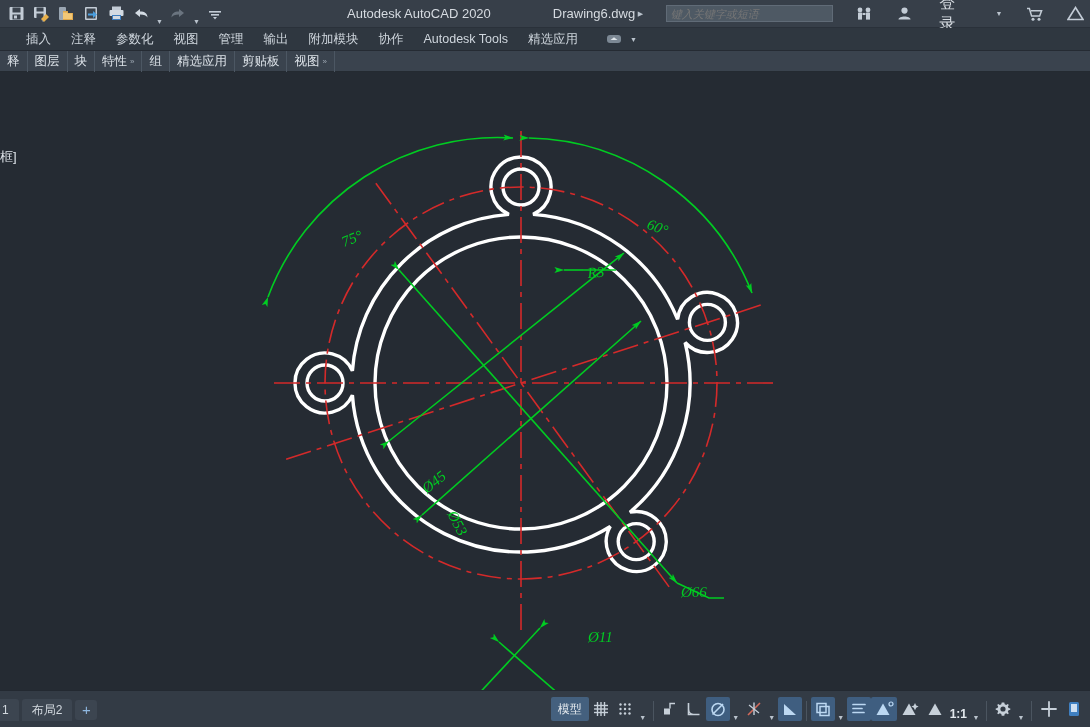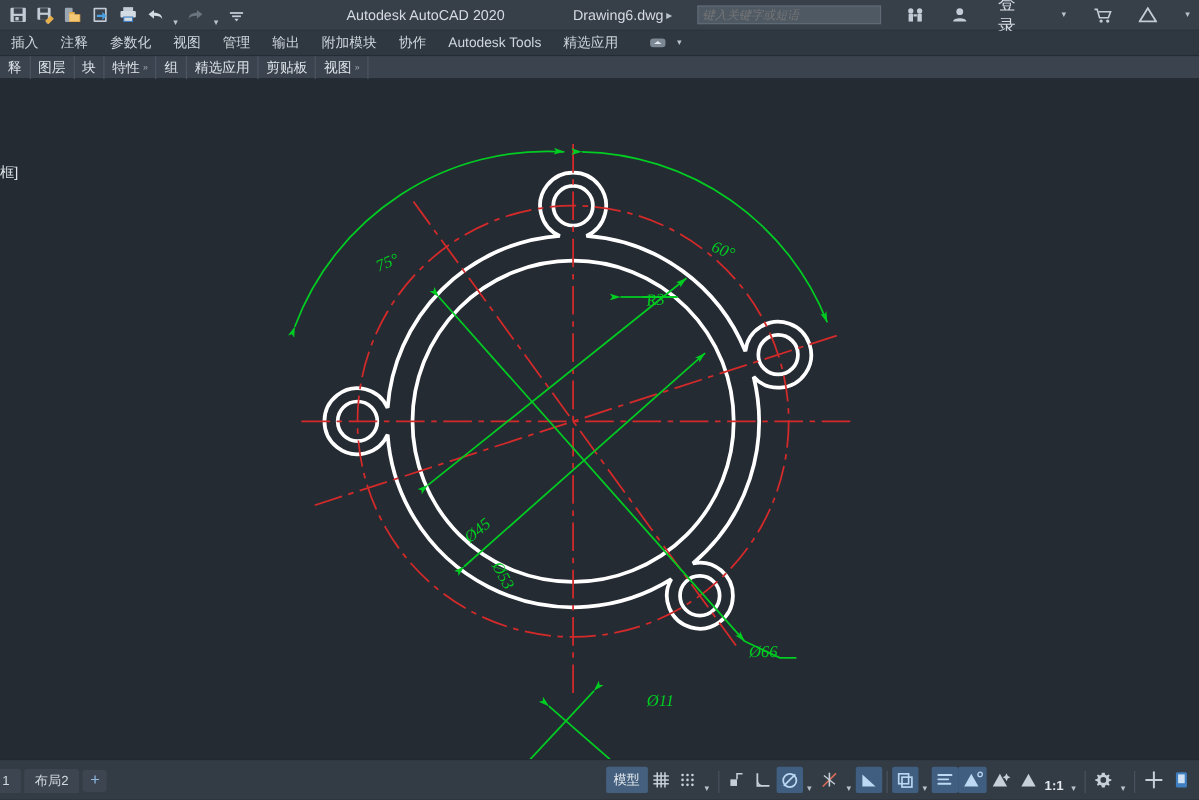--- a/index.html
+++ b/index.html
@@ -23,41 +23,42 @@
     width: 24px; height: 24px; display: flex; align-items: center;
     justify-content: center; border-radius: 2px;
   }
   .qat-caret {
     width: 11px; height: 22px; display: flex; align-items: flex-end;
     justify-content: center; color: #b9c2cc; font-size: 7px;
   }
   .title-text {
     color: #d6dbe1; font-size: 13px; white-space: nowrap;
   }
-  #app-title { margin-left: 88px; }
+  #app-title { margin-left: 120px; }
   #doc-title { margin-left: 16px; padding-left: 46px; }
   .tb-right { margin-left: auto; display: flex; align-items: center; padding-right: 6px; gap: 20px; }
   #search-box {
     width: 175px; height: 17px; background: #4e5964; border: 1px solid #606b77;
     color: #aab3bd; font-size: 11px; font-style: italic;
     padding: 0 4px; line-height: 15px; outline: none;
   }
   .tb-icon {
     width: 22px; height: 22px; display: flex; align-items: center;
     justify-content: center; color: #c3ccd6;
   }
   #signin-label { color: #d6dbe1; font-size: 16px; padding: 0 4px; }
   .tb-sep { width: 1px; height: 16px; background: #525d69; margin: 0 4px; }
   .small-caret { font-size: 7px; color: #b9c2cc; width: 11px; text-align: center; }
 
   
   #ribbon-tabs {
     position: absolute; left: 0; top: 28px; width: 1090px; height: 23px;
     background: #2f3740; display: flex; align-items: center;
     border-bottom: 1px solid #252b33;
+    padding-left: 16px;
   }
   .rtab {
     color: #cfd6dd; font-size: 12.5px; padding: 0 10px; height: 23px;
     line-height: 23px; white-space: nowrap;
   }
   #ribbon-extra {
     margin-left: 14px; display: flex; align-items: center; gap: 2px;
   }
 
   

